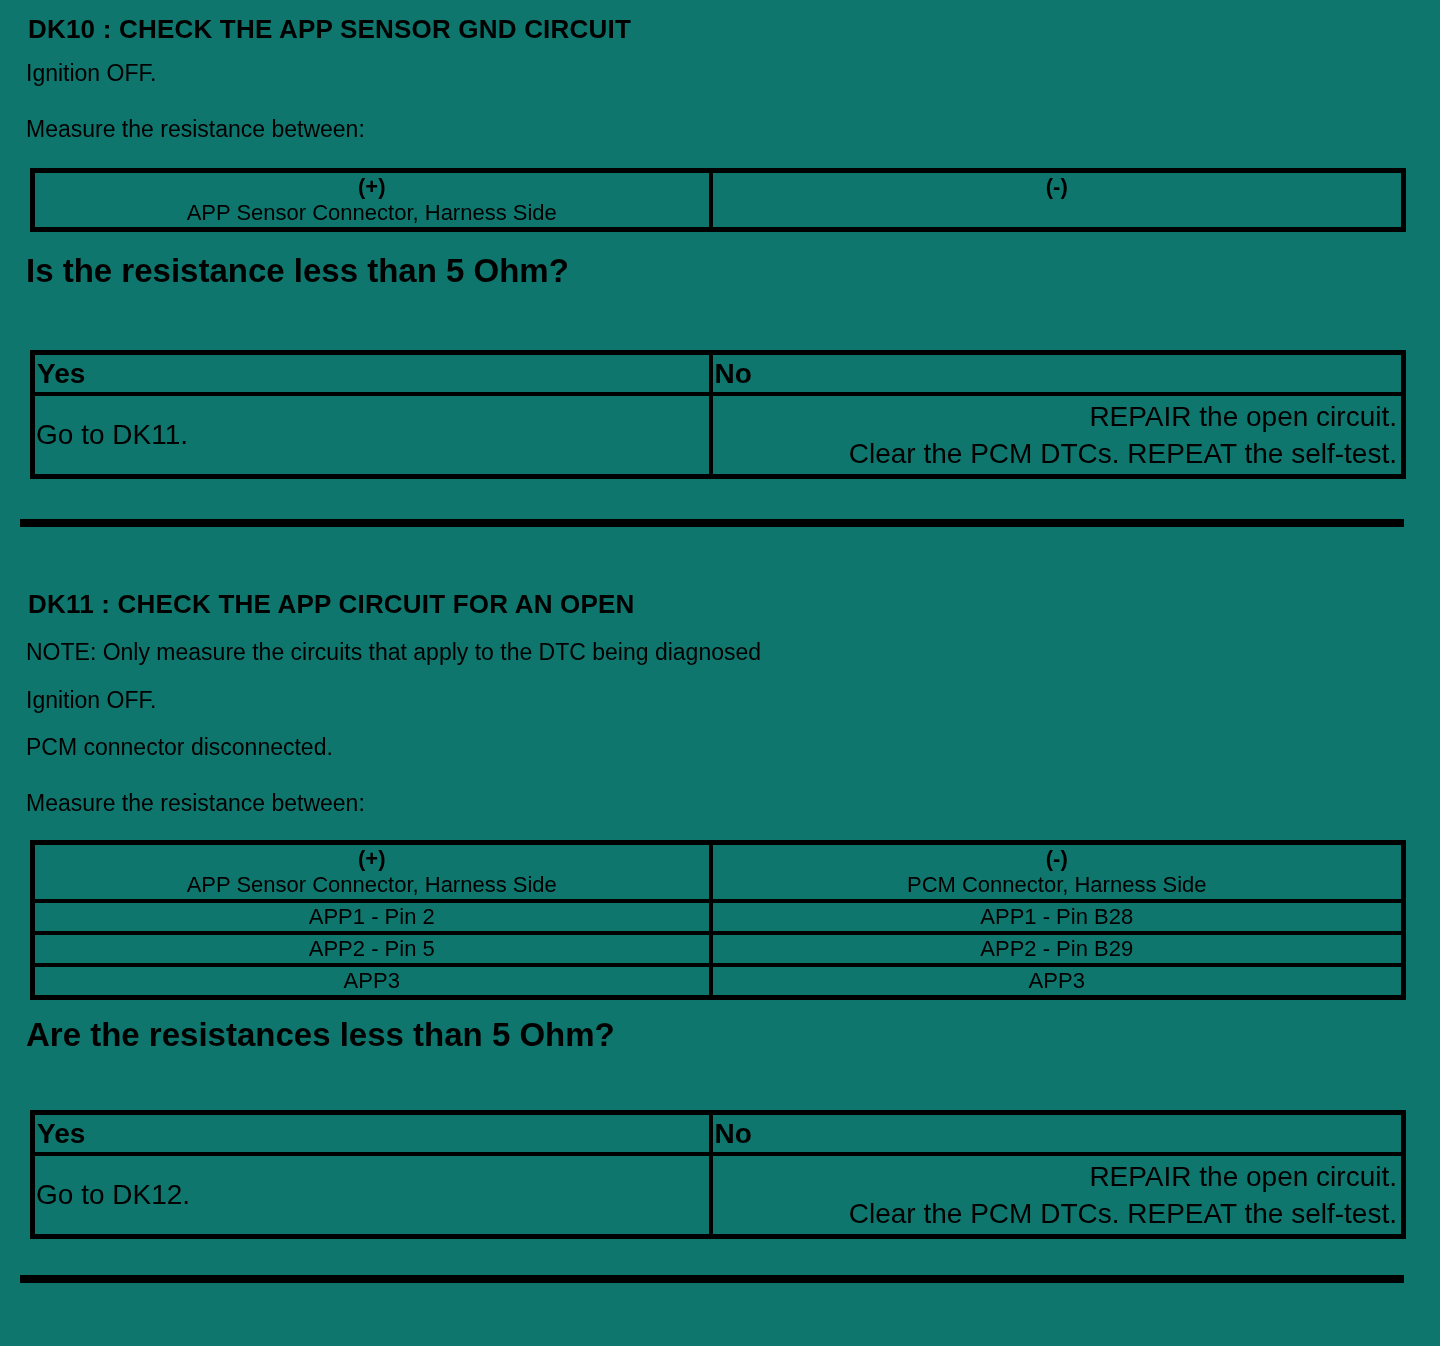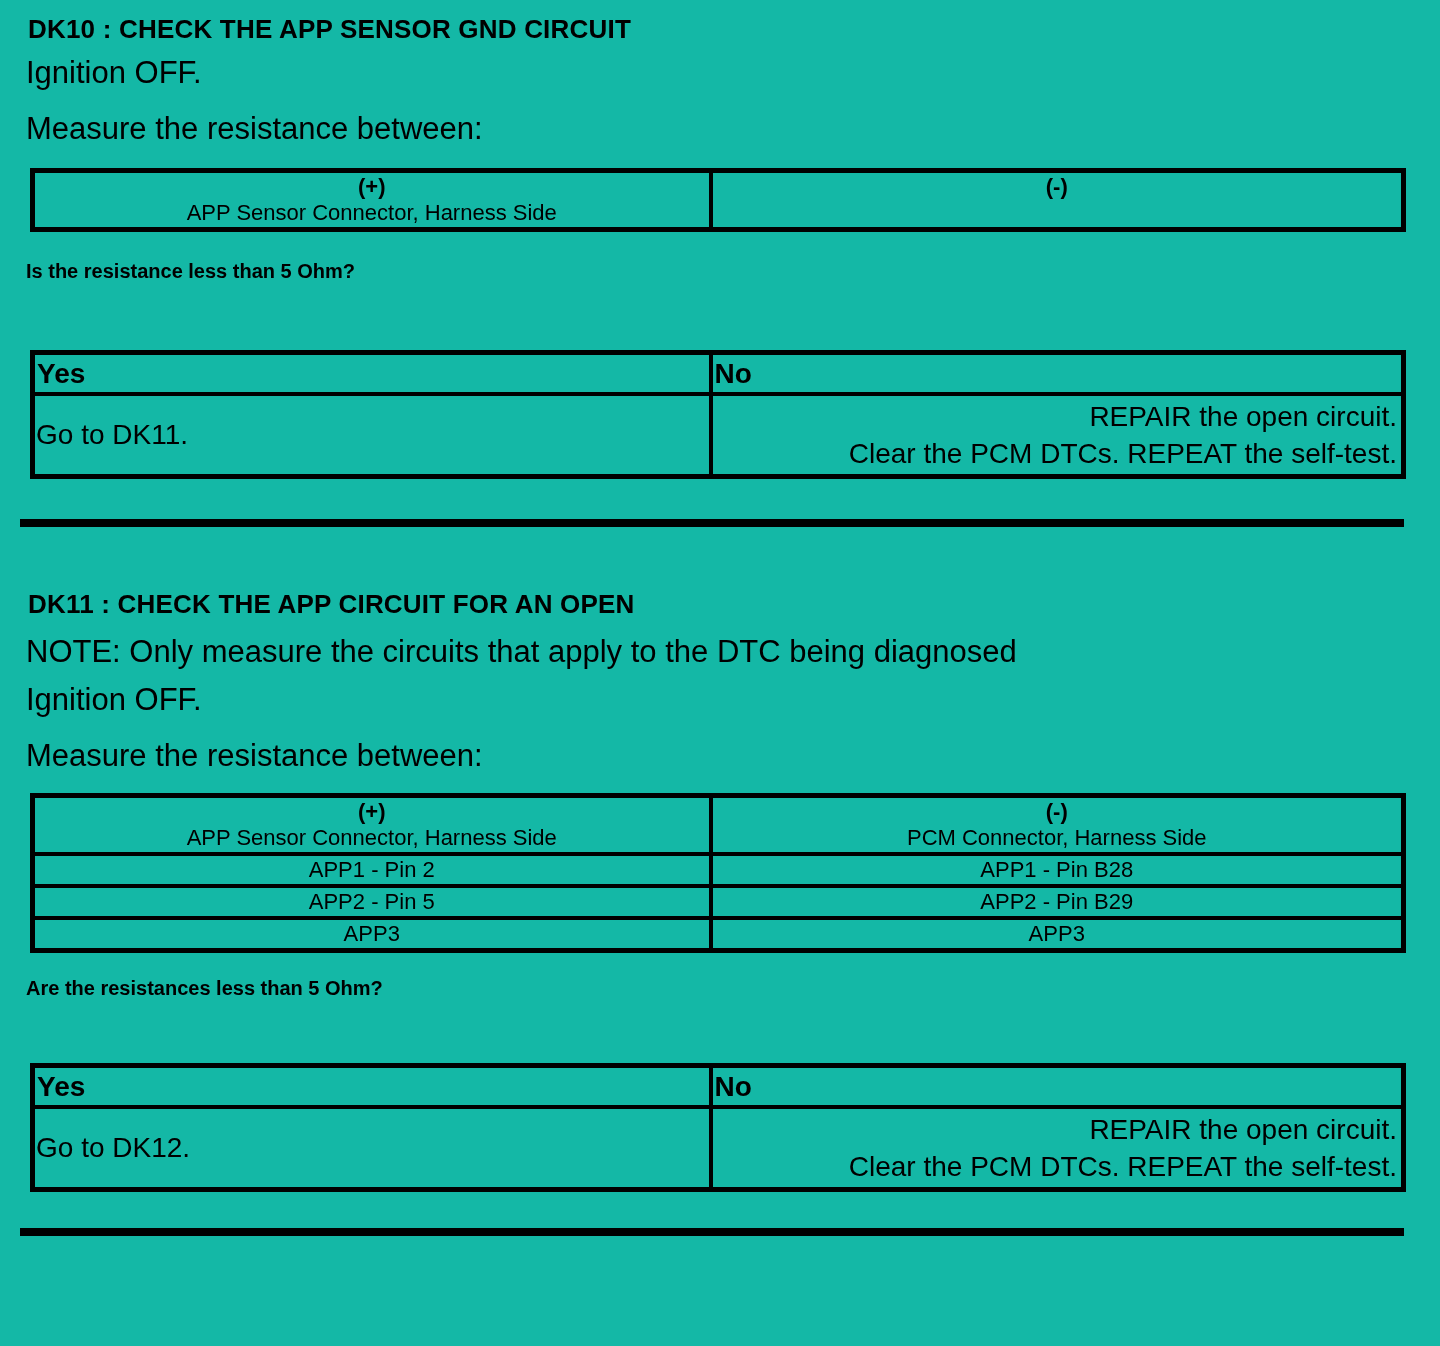--- a/index.html
+++ b/index.html
@@ -7,40 +7,40 @@
   body {
     background: #ffffff;
     color: #000000;
     font-family: "Liberation Sans", sans-serif;
     -webkit-font-smoothing: none;
   }
   .page {
     position: relative;
     width: 1440px;
     height: 1346px;
-    background: #14b8a6;
+    background: #0f766e;
     padding-top: 14px;
     overflow: hidden;
   }
   .heading {
     margin: 0 0 0 28px;
     font-size: 26px;
     font-weight: 700;
     line-height: 30px;
     letter-spacing: 0.2px;
   }
   .body-line {
     margin: 0 0 0 26px;
-    font-size: 31px;
+    font-size: 23px;
     font-weight: 400;
     line-height: 34px;
   }
   .question {
     margin: 0 0 0 26px;
-    font-size: 20px;
+    font-size: 33px;
     font-weight: 700;
     line-height: 34px;
   }
   
   table.dtable {
     border-collapse: collapse;
     table-layout: fixed;
     margin-left: 30px;
     width: 1376px;
     border: 5px solid #000;
@@ -152,20 +152,21 @@
 
   <div class="rule mt40"></div>
 
   <section>
     <h2 class="heading mt62">DK11 : CHECK THE APP CIRCUIT FOR AN OPEN</h2>
 
     <p class="body-line mt16">NOTE: Only measure the circuits that apply to the DTC being diagnosed</p>
 
     <p class="body-line mt14">Ignition OFF.</p>
 
+    <p class="body-line mt13">PCM connector disconnected.</p>
 
     <p class="body-line mt22">Measure the resistance between:</p>
 
     <table class="dtable measure mt20">
       <colgroup>
           <col class="c1">
           <col>
         </colgroup>
       <tbody>
           <tr>

